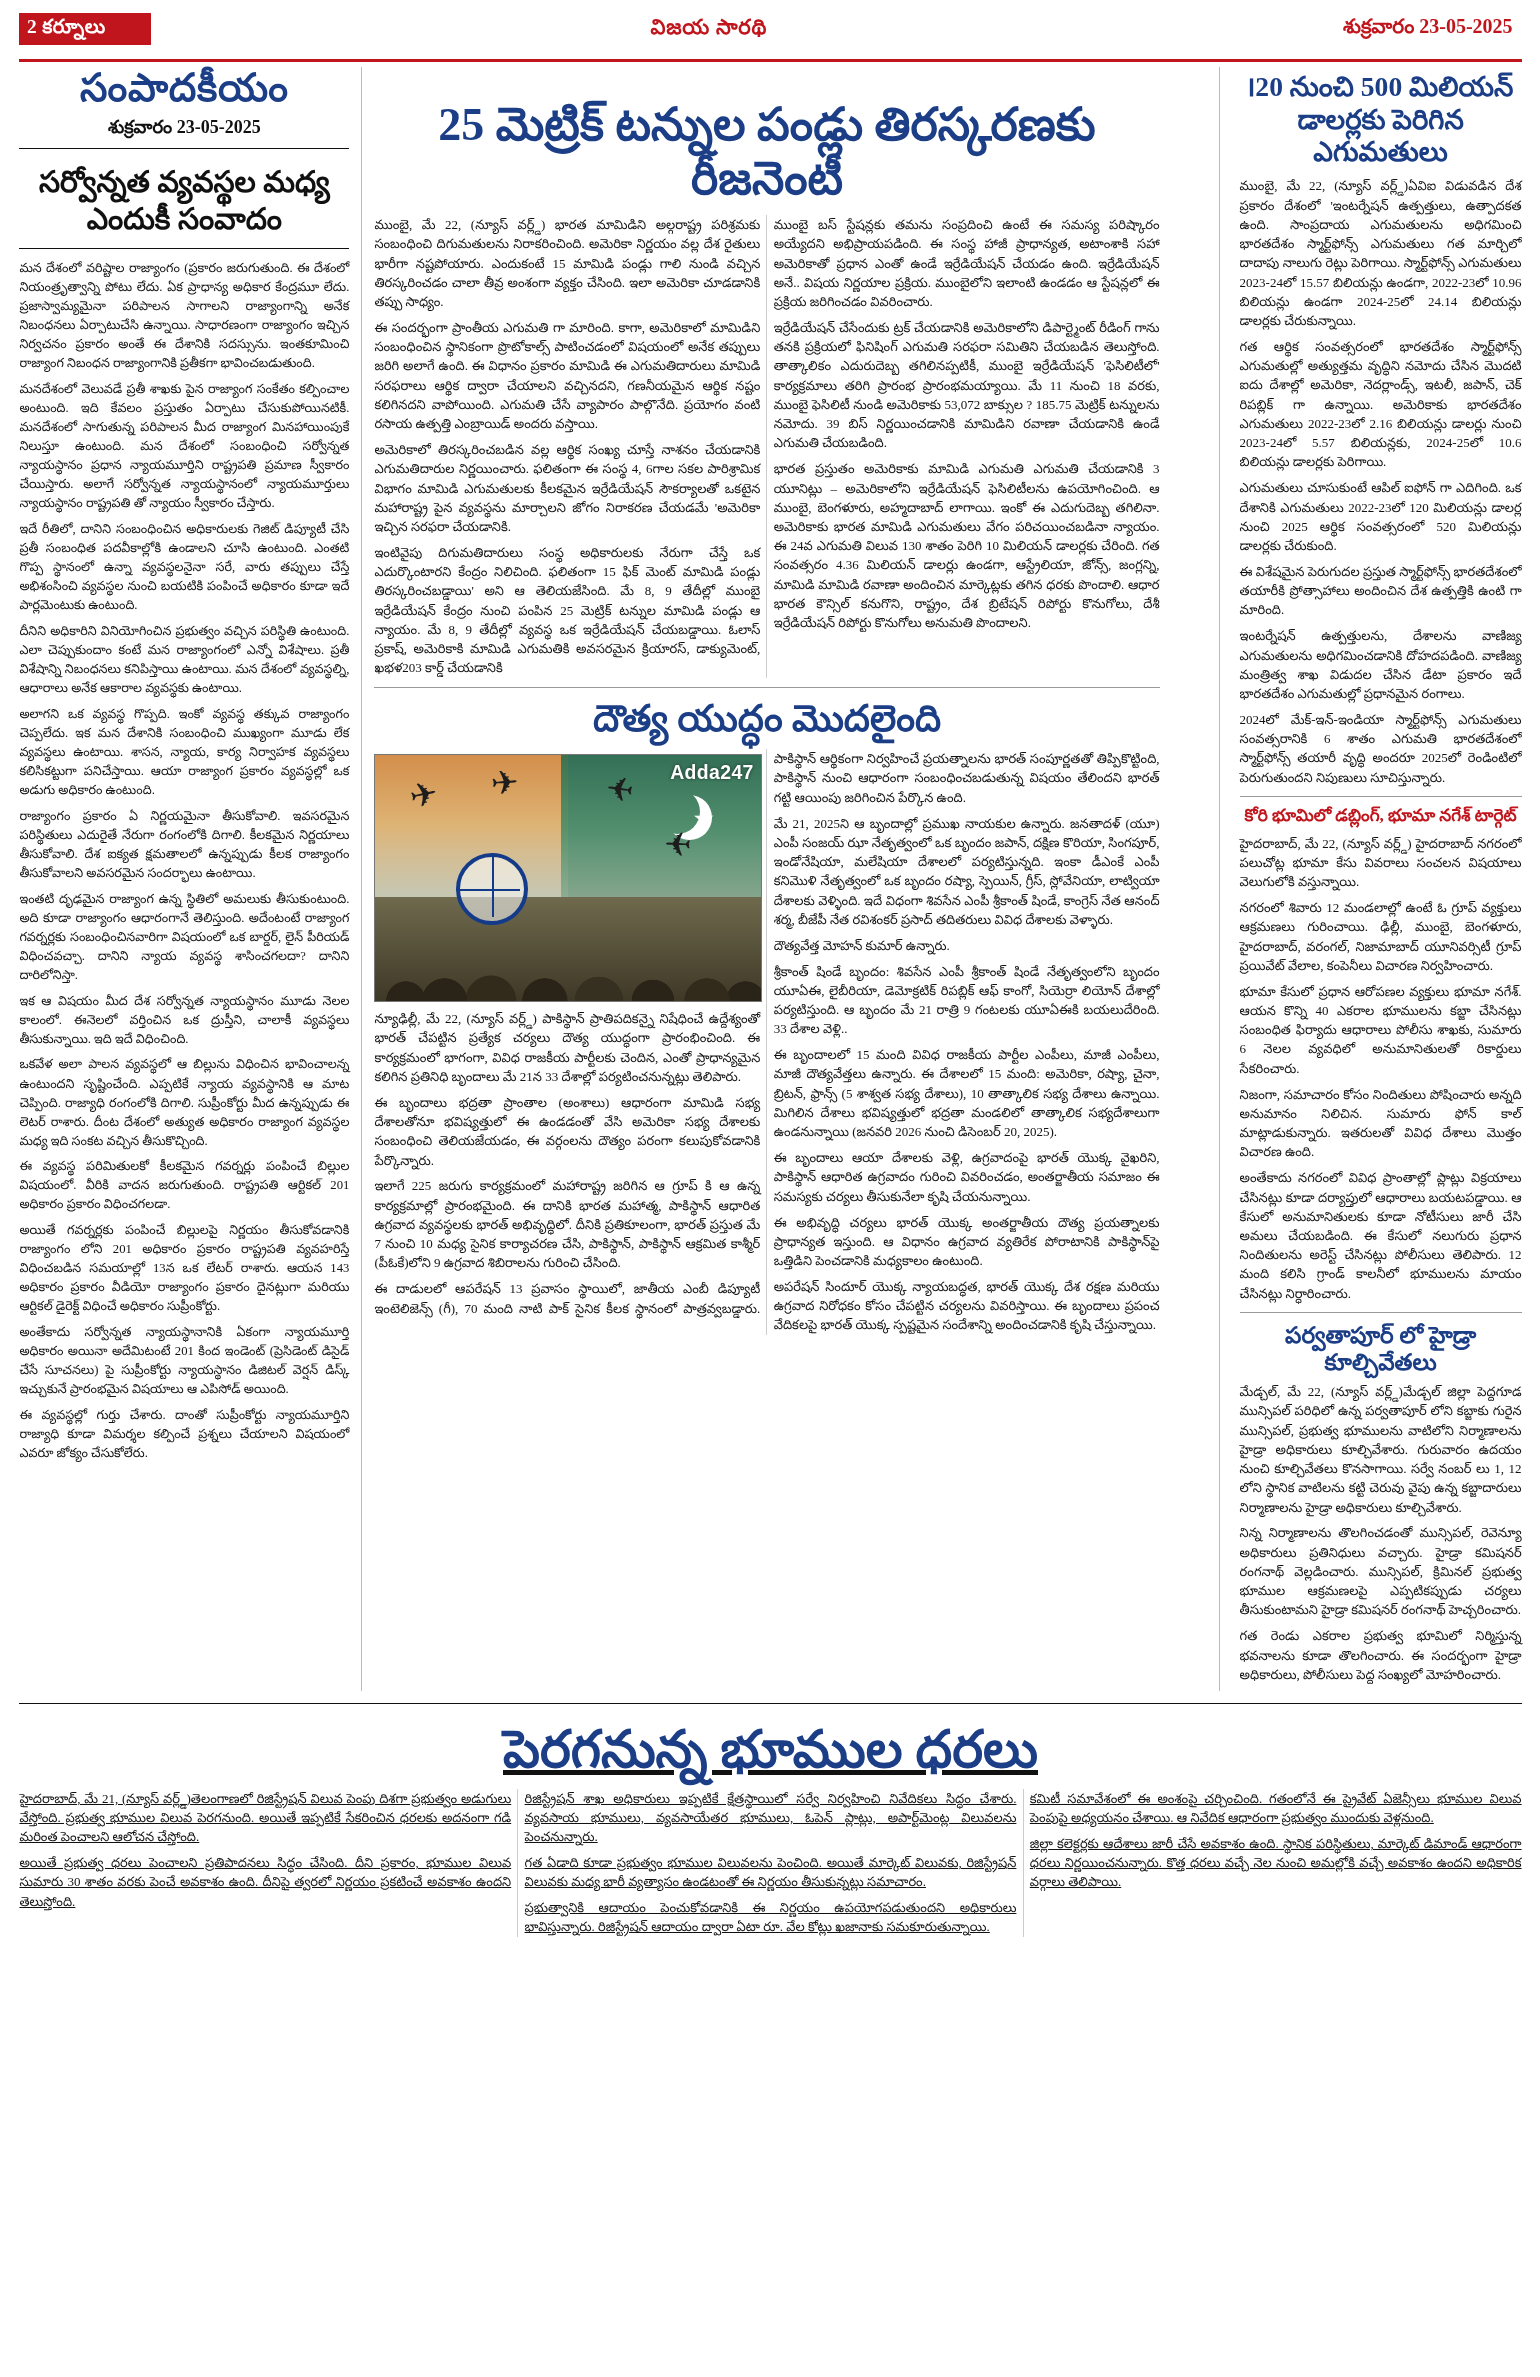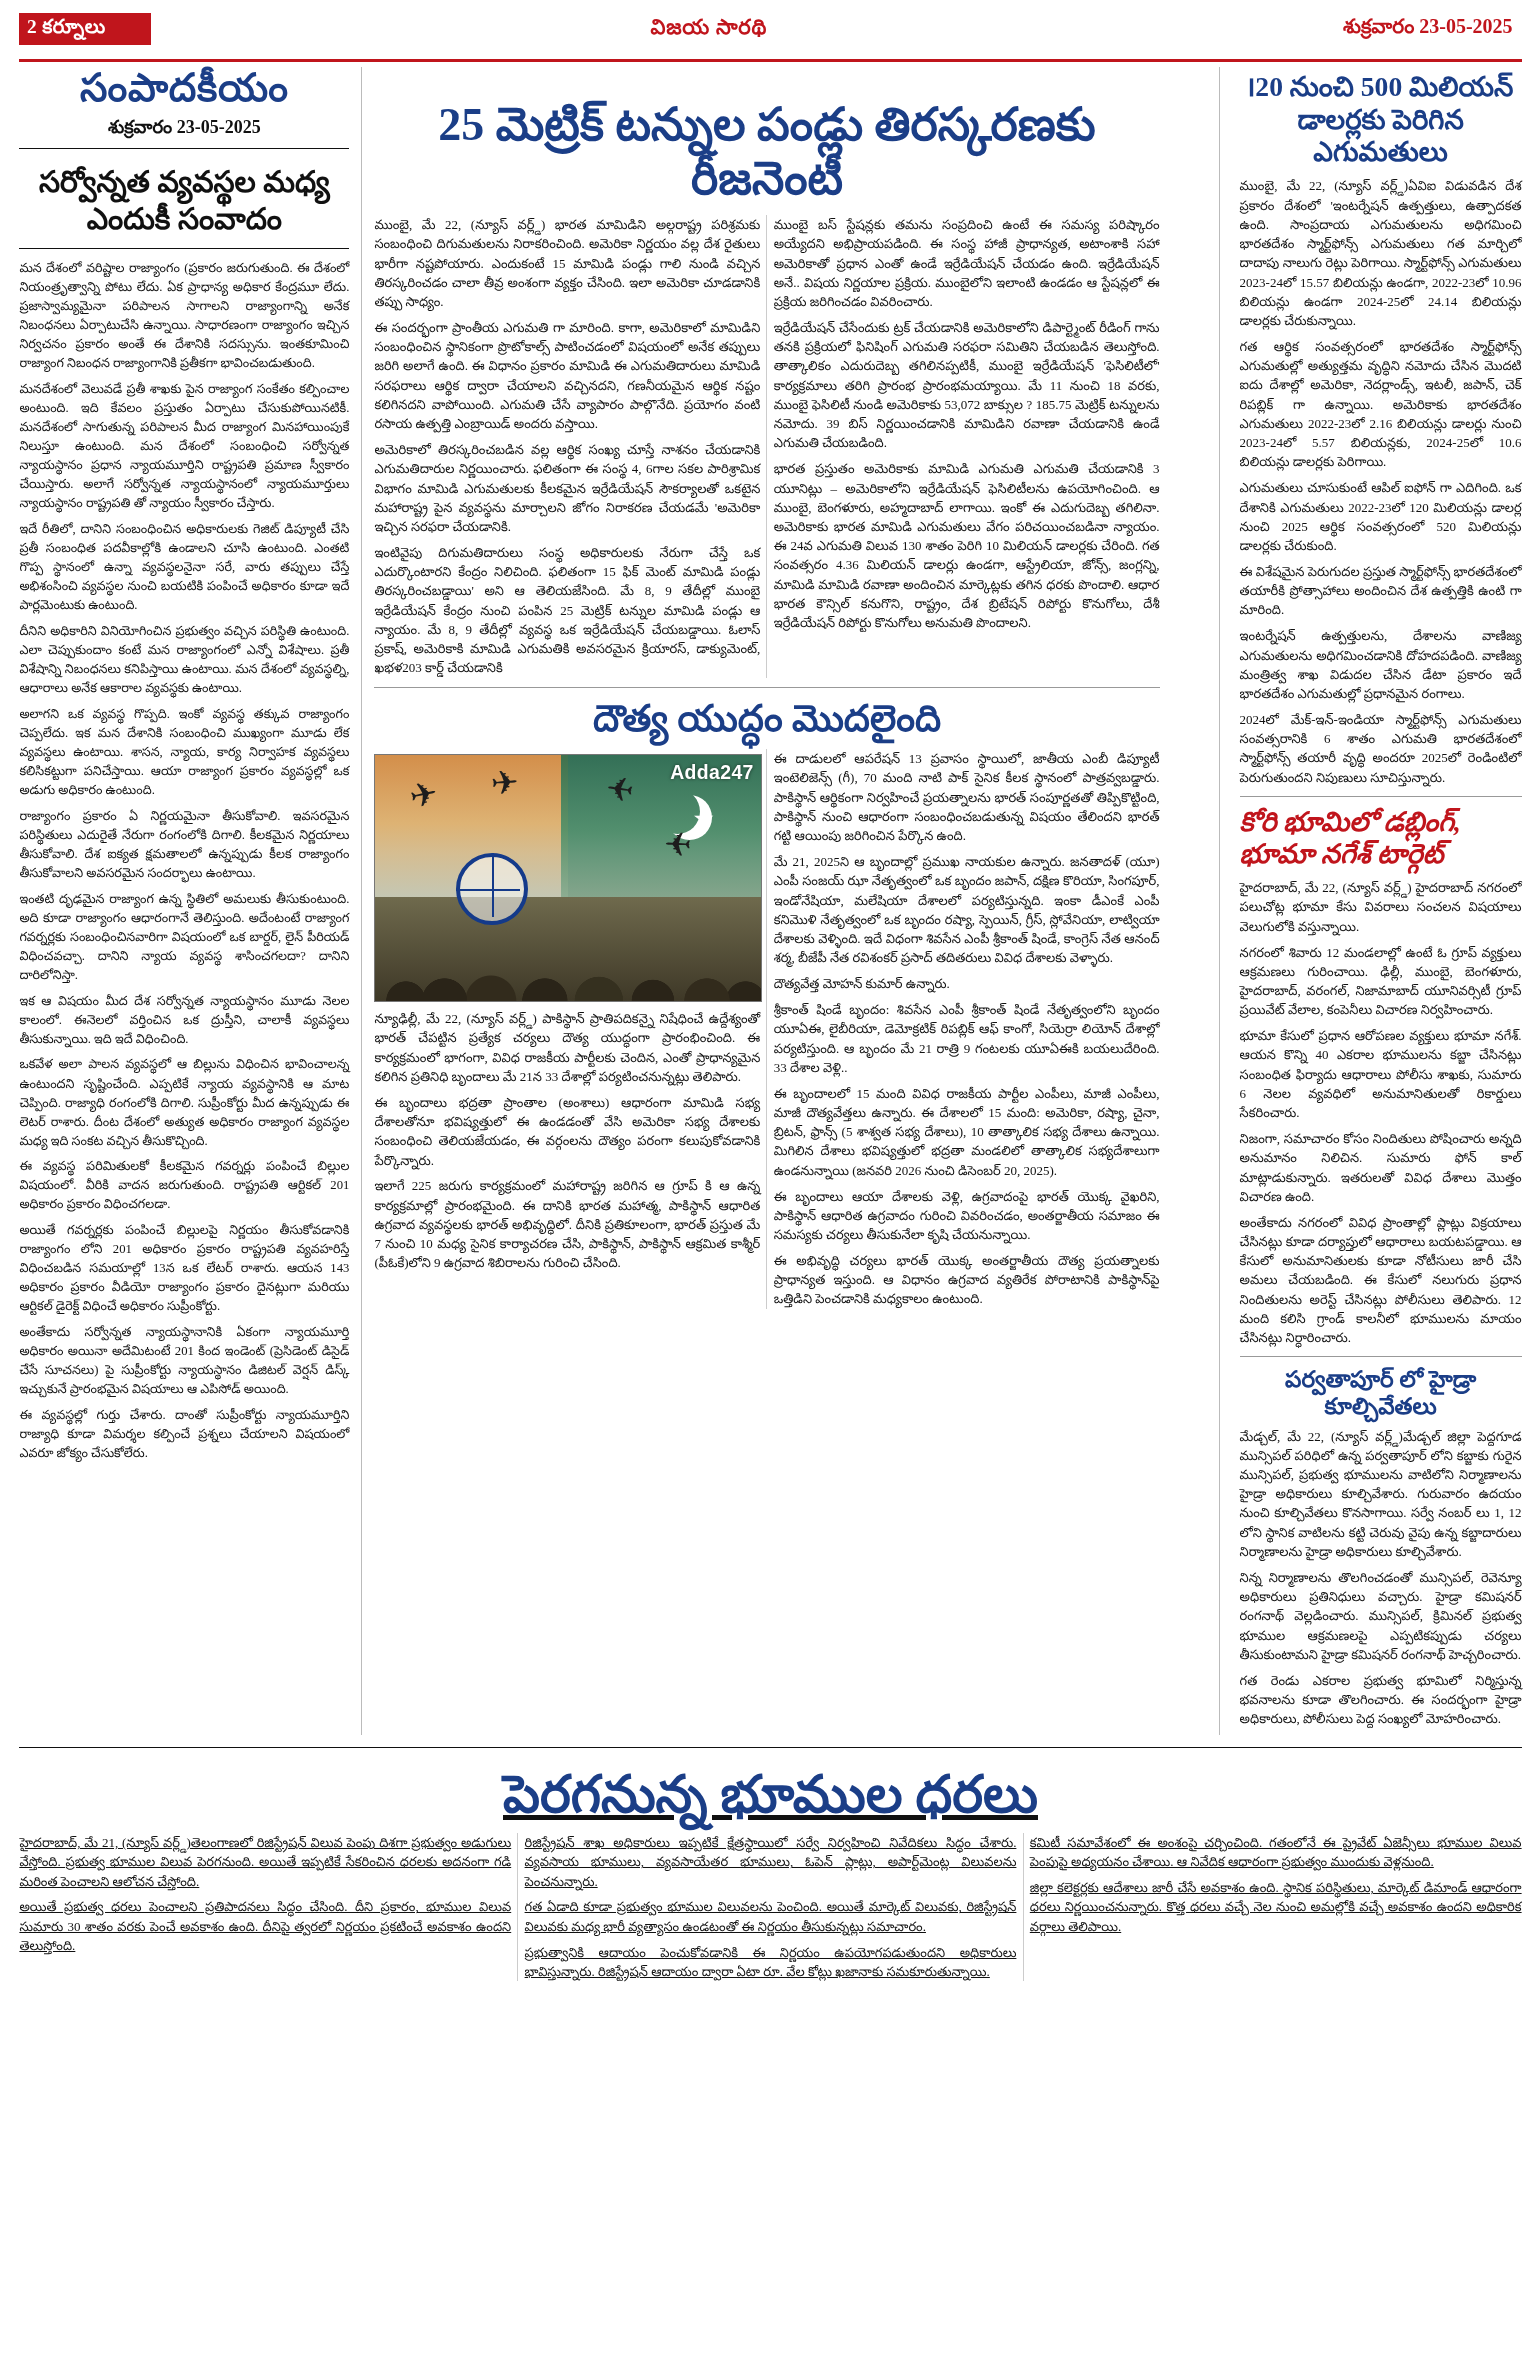--- a/index.html
+++ b/index.html
@@ -97,24 +97,24 @@
     text-align:center;
     line-height:1.18;
   }
   .hl-xl{font-size:46px;margin-bottom:9px;}
   .hl-lg{font-size:37px;margin:6px 0 9px 0;}
   .hl-md{font-size:27.6px;margin:4.5px 0 7.5px 0;}
   .hl-sm{font-size:23px;margin:4.5px 0 6px 0;}
   .hl-red{
     color:#c0151c;
     font-weight:bold;
-    font-size:27px;
+    text-align:center;
+    font-size:17px;
     line-height:1.2;
     margin:7.5px 0 7.5px 0;
-    font-style:italic;
   }
   
   .cols2{column-count:2;column-gap:13.4px;column-rule:0.7px solid #ccc;}
   .cols3{column-count:3;column-gap:13.4px;column-rule:0.7px solid #ccc;}
   p.body{
     font-size:13px;
     line-height:1.48;
     text-align:justify;
     margin:0 0 6.7px 0;
     hyphens:auto;
@@ -275,20 +275,21 @@
         <p class="body">న్యూఢిల్లీ, మే 22, (న్యూస్ వర్ల్డ్) పాకిస్థాన్ ప్రాతిపదికన్నై నిషేధించే ఉద్దేశ్యంతో భారత్ చేపట్టిన ప్రత్యేక చర్యలు దౌత్య యుద్ధంగా ప్రారంభించింది. ఈ కార్యక్రమంలో భాగంగా, వివిధ రాజకీయ పార్టీలకు చెందిన, ఎంతో ప్రాధాన్యమైన కలిగిన ప్రతినిధి బృందాలు మే 21న 33 దేశాల్లో పర్యటించనున్నట్లు తెలిపారు.</p>
         <p class="body">ఈ బృందాలు భద్రతా ప్రాంతాల (అంశాలు) ఆధారంగా మామిడి సభ్య దేశాలతోనూ భవిష్యత్తులో ఈ ఉండడంతో వేసి అమెరికా సభ్య దేశాలకు సంబంధించి తెలియజేయడం, ఈ వర్గంలను దౌత్యం పరంగా కలుపుకోవడానికి పేర్కొన్నారు.</p>
         <p class="body">ఇలాగే 225 జరుగు కార్యక్రమంలో మహారాష్ట్ర జరిగిన ఆ గ్రూప్ కి ఆ ఉన్న కార్యక్రమాల్లో ప్రారంభమైంది. ఈ దానికి భారత మహాత్మ, పాకిస్థాన్ ఆధారిత ఉగ్రవాద వ్యవస్థలకు భారత్ అభివృద్ధిలో. దీనికి ప్రతికూలంగా, భారత్ ప్రస్తుత మే 7 నుంచి 10 మధ్య సైనిక కార్యాచరణ చేసి, పాకిస్థాన్, పాకిస్థాన్ ఆక్రమిత కాశ్మీర్ (పీఓకే)లోని 9 ఉగ్రవాద శిబిరాలను గురించి చేసింది.</p>
         <p class="body">ఈ దాడులలో ఆపరేషన్ 13 ప్రవాసం స్థాయిలో, జాతీయ ఎంబీ డిప్యూటీ ఇంటెలిజెన్స్ (గీ), 70 మంది నాటి పాక్ సైనిక కీలక స్థానంలో పాత్రవ్వబడ్డారు. పాకిస్థాన్ ఆర్థికంగా నిర్వహించే ప్రయత్నాలను భారత్ సంపూర్ణతతో తిప్పికొట్టింది, పాకిస్థాన్ నుంచి ఆధారంగా సంబంధించబడుతున్న విషయం తేలిందని భారత్ గట్టి ఆయింపు జరిగించిన పేర్కొన ఉంది.</p>
         <p class="body">మే 21, 2025ని ఆ బృందాల్లో ప్రముఖ నాయకుల ఉన్నారు. జనతాదళ్ (యూ) ఎంపీ సంజయ్ ఝా నేతృత్వంలో ఒక బృందం జపాన్, దక్షిణ కొరియా, సింగపూర్, ఇండోనేషియా, మలేషియా దేశాలలో పర్యటిస్తున్నది. ఇంకా డీఎంకే ఎంపీ కనిమొళి నేతృత్వంలో ఒక బృందం రష్యా, స్పెయిన్, గ్రీస్, స్లోవేనియా, లాట్వియా దేశాలకు వెళ్ళింది. ఇదే విధంగా శివసేన ఎంపీ శ్రీకాంత్ షిండే, కాంగ్రెస్ నేత ఆనంద్ శర్మ, బీజేపీ నేత రవిశంకర్ ప్రసాద్ తదితరులు వివిధ దేశాలకు వెళ్ళారు.</p>
         <p class="body">దౌత్యవేత్త మోహన్ కుమార్ ఉన్నారు.</p>
         <p class="body">శ్రీకాంత్ షిండే బృందం: శివసేన ఎంపీ శ్రీకాంత్ షిండే నేతృత్వంలోని బృందం యూఏఈ, లైబీరియా, డెమోక్రటిక్ రిపబ్లిక్ ఆఫ్ కాంగో, సియెర్రా లియోన్ దేశాల్లో పర్యటిస్తుంది. ఆ బృందం మే 21 రాత్రి 9 గంటలకు యూఏఈకి బయలుదేరింది. 33 దేశాల వెళ్లి..</p>
         <p class="body">ఈ బృందాలలో 15 మంది వివిధ రాజకీయ పార్టీల ఎంపీలు, మాజీ ఎంపీలు, మాజీ దౌత్యవేత్తలు ఉన్నారు. ఈ దేశాలలో 15 మంది: అమెరికా, రష్యా, చైనా, బ్రిటన్, ఫ్రాన్స్ (5 శాశ్వత సభ్య దేశాలు), 10 తాత్కాలిక సభ్య దేశాలు ఉన్నాయి. మిగిలిన దేశాలు భవిష్యత్తులో భద్రతా మండలిలో తాత్కాలిక సభ్యదేశాలుగా ఉండనున్నాయి (జనవరి 2026 నుంచి డిసెంబర్ 20, 2025).</p>
         <p class="body">ఈ బృందాలు ఆయా దేశాలకు వెళ్లి, ఉగ్రవాదంపై భారత్ యొక్క వైఖరిని, పాకిస్థాన్ ఆధారిత ఉగ్రవాదం గురించి వివరించడం, అంతర్జాతీయ సమాజం ఈ సమస్యకు చర్యలు తీసుకునేలా కృషి చేయనున్నాయి.</p>
         <p class="body">ఈ అభివృద్ధి చర్యలు భారత్ యొక్క అంతర్జాతీయ దౌత్య ప్రయత్నాలకు ప్రాధాన్యత ఇస్తుంది. ఆ విధానం ఉగ్రవాద వ్యతిరేక పోరాటానికి పాకిస్థాన్‌పై ఒత్తిడిని పెంచడానికి మధ్యకాలం ఉంటుంది.</p>
+        <p class="body">అపరేషన్ సిందూర్ యొక్క న్యాయబద్ధత, భారత్ యొక్క దేశ రక్షణ మరియు ఉగ్రవాద నిరోధకం కోసం చేపట్టిన చర్యలను వివరిస్తాయి. ఈ బృందాలు ప్రపంచ వేదికలపై భారత్ యొక్క స్పష్టమైన సందేశాన్ని అందించడానికి కృషి చేస్తున్నాయి.</p>
       </div>
     </div>
 
     <div class="col col-right">
 
       <h2 class="hl-blue hl-md">౹20 నుంచి 500 మిలియన్ డాలర్లకు పెరిగిన ఎగుమతులు</h2>
       <p class="body">ముంబై, మే 22, (న్యూస్ వర్ల్డ్)ఏవిఐ విడువడిన దేశ ప్రకారం దేశంలో 'ఇంటర్నేషన్ ఉత్పత్తులు, ఉత్పాదకత ఉంది. సాంప్రదాయ ఎగుమతులను అధిగమించి భారతదేశం స్మార్ట్‌ఫోన్స్ ఎగుమతులు గత మార్చిలో దాదాపు నాలుగు రెట్లు పెరిగాయి. స్మార్ట్‌ఫోన్స్ ఎగుమతులు 2023-24లో 15.57 బిలియన్లు ఉండగా, 2022-23లో 10.96 బిలియన్లు ఉండగా 2024-25లో 24.14 బిలియన్లు డాలర్లకు చేరుకున్నాయి.</p>
       <p class="body">గత ఆర్థిక సంవత్సరంలో భారతదేశం స్మార్ట్‌ఫోన్స్ ఎగుమతుల్లో అత్యుత్తమ వృద్ధిని నమోదు చేసిన మొదటి ఐదు దేశాల్లో అమెరికా, నెదర్లాండ్స్, ఇటలీ, జపాన్, చెక్ రిపబ్లిక్ గా ఉన్నాయి. అమెరికాకు భారతదేశం ఎగుమతులు 2022-23లో 2.16 బిలియన్లు డాలర్లు నుంచి 2023-24లో 5.57 బిలియన్లకు, 2024-25లో 10.6 బిలియన్లు డాలర్లకు పెరిగాయి.</p>
       <p class="body">ఎగుమతులు చూసుకుంటే ఆపిల్ ఐఫోన్ గా ఎదిగింది. ఒక దేశానికి ఎగుమతులు 2022-23లో 120 మిలియన్లు డాలర్ల నుంచి 2025 ఆర్థిక సంవత్సరంలో 520 మిలియన్లు డాలర్లకు చేరుకుంది.</p>
       <p class="body">ఈ విశేషమైన పెరుగుదల ప్రస్తుత స్మార్ట్‌ఫోన్స్ భారతదేశంలో తయారీకి ప్రోత్సాహాలు అందించిన దేశ ఉత్పత్తికి ఉంటి గా మారింది.</p>

